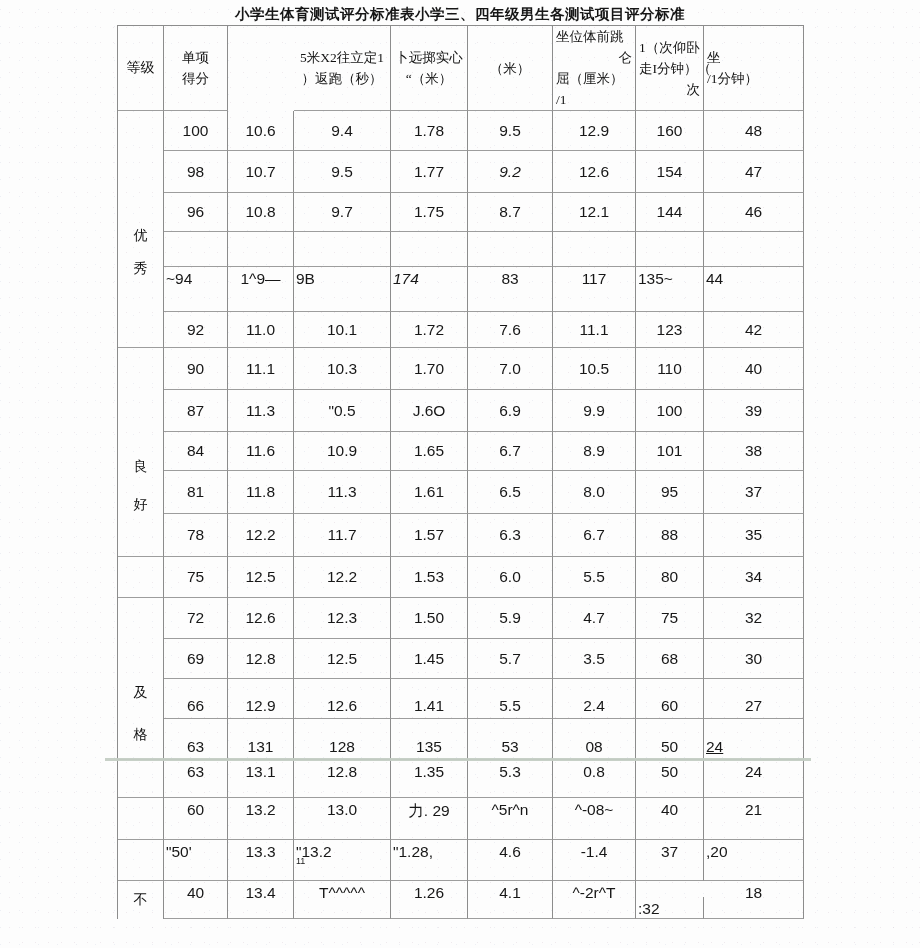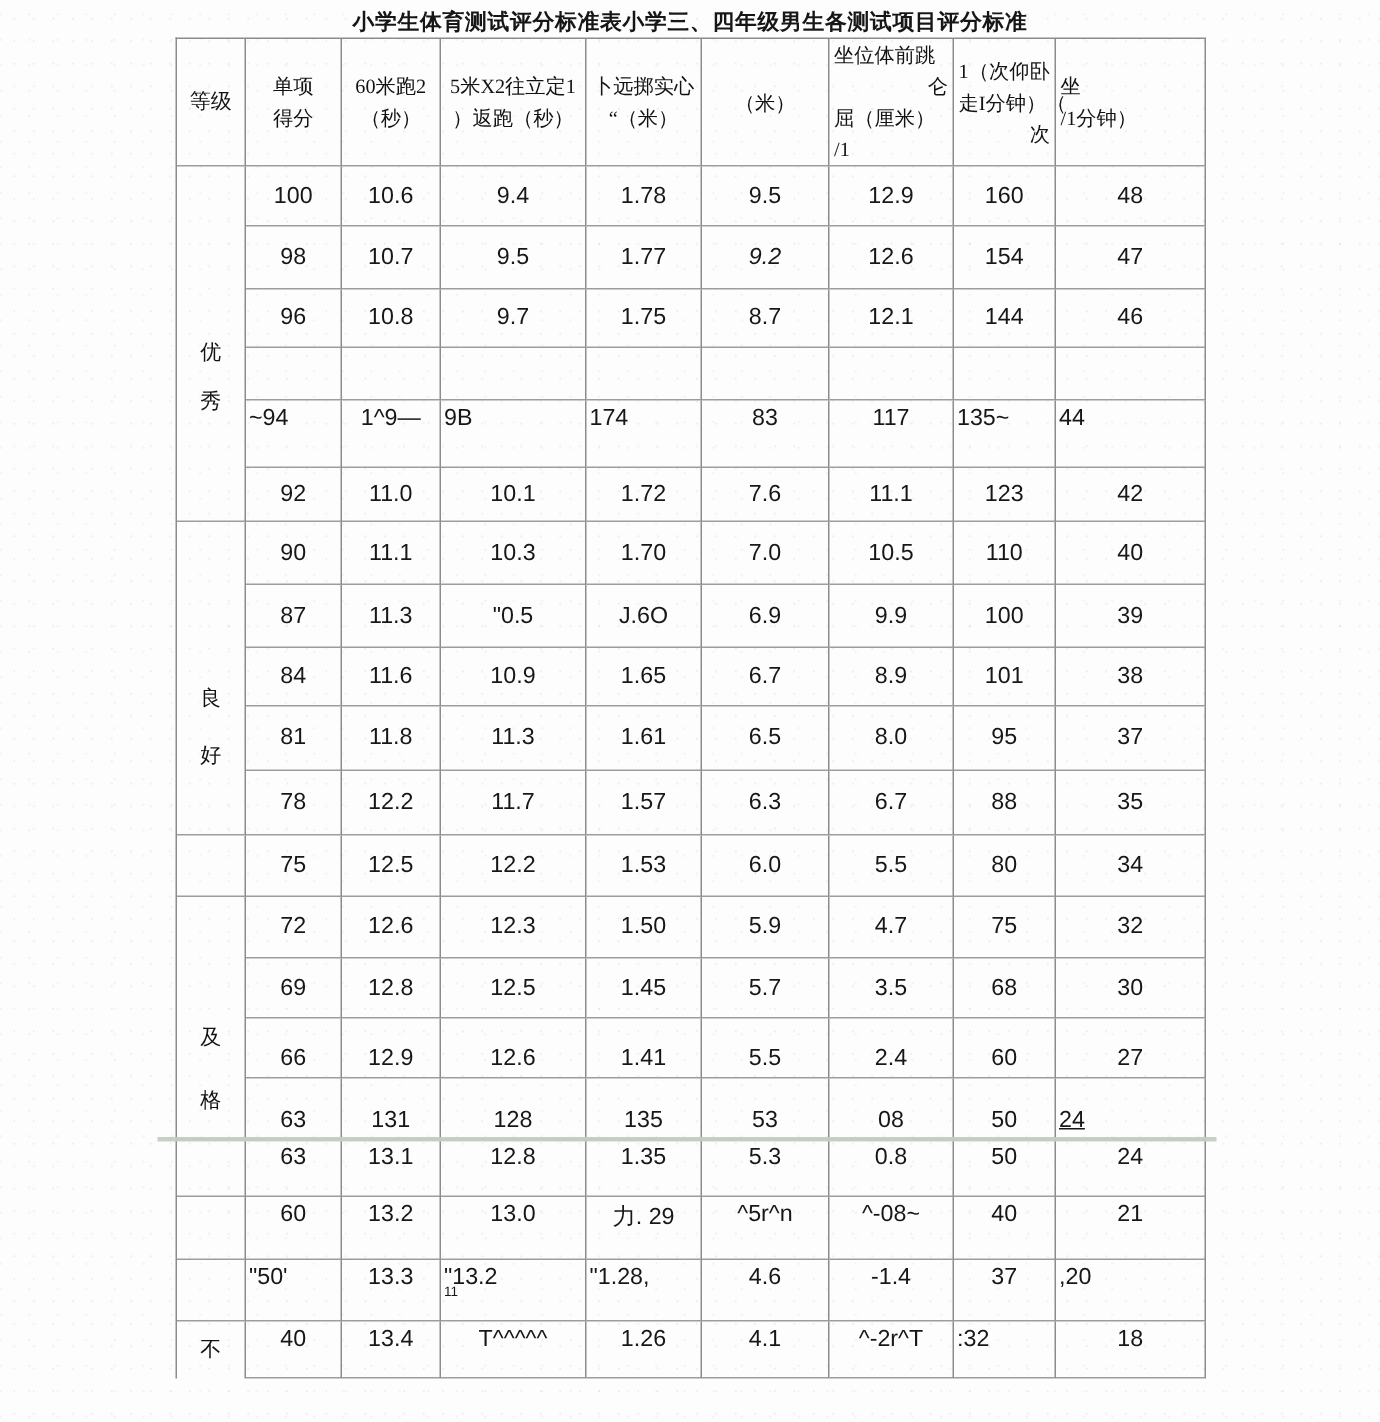--- a/index.html
+++ b/index.html
@@ -89,24 +89,20 @@
       <div class="cell grade-cell sec-empty63b" style="grid-area: 18 / 1 / span 1;"></div>
       <div class="cell grade-cell sec-empty60" style="grid-area: 19 / 1 / span 1;"></div>
       <div class="cell grade-cell sec-empty50" style="grid-area: 20 / 1 / span 1;"></div>
       <div class="cell grade-cell sec-bu no-bottom" style="grid-area: 21 / 1 / span 1;">
         <div class="gchar">不</div>
       </div>
       <div class="cell hcell" style="grid-area: 1 / 2;">
         <div class="hline">单项</div>
         <div class="hline">得分</div>
       </div>
-      <div class="cell hcell" style="grid-area: 1 / 3;">
-        <div class="hline">60米跑2</div>
-        <div class="hline">（秒）</div>
-      </div>
       <div class="cell hcell" style="grid-area: 1 / 4;">
         <div class="hline">5米X2往立定1</div>
         <div class="hline">）返跑（秒）</div>
       </div>
       <div class="cell hcell" style="grid-area: 1 / 5;">
         <div class="hline">卜远掷实心</div>
         <div class="hline">“（米）</div>
       </div>
       <div class="cell hcell" style="grid-area: 1 / 6;">
         <div class="hline">（米）</div>
@@ -224,21 +220,21 @@
       </div>
       <div class="cell v-top a-left" style="grid-area: 6 / 2;">
         <div class="">~94</div>
       </div>
       <div class="cell v-top" style="grid-area: 6 / 3;">
         <div class="">1^9—</div>
       </div>
       <div class="cell v-top a-left" style="grid-area: 6 / 4;">
         <div class="">9B</div>
       </div>
-      <div class="cell v-top a-left" style="grid-area: 6 / 5;">
+      <div class="cell v-top a-left" style="grid-area: 6 / 5; font-style: italic;">
         <div class="">174</div>
       </div>
       <div class="cell v-top" style="grid-area: 6 / 6;">
         <div class="">83</div>
       </div>
       <div class="cell v-top" style="grid-area: 6 / 7;">
         <div class="">117</div>
       </div>
       <div class="cell v-top a-left" style="grid-area: 6 / 8;">
         <div class="">135~</div>
@@ -593,20 +589,20 @@
       </div>
       <div class="cell v-top" style="grid-area: 21 / 5;">
         <div class="">1.26</div>
       </div>
       <div class="cell v-top" style="grid-area: 21 / 6;">
         <div class="">4.1</div>
       </div>
       <div class="cell v-top" style="grid-area: 21 / 7;">
         <div class="">^-2r^T</div>
       </div>
-      <div class="cell v-top a-left" style="grid-area: 21 / 8;">
+      <div class="cell v-top a-left" style="grid-area: 21 / 8; margin-top: 16px;">
         <div class="">:32</div>
       </div>
       <div class="cell v-top" style="grid-area: 21 / 9;">
         <div class="">18</div>
       </div>
     </div>
 </div>
 
 </body></html>

